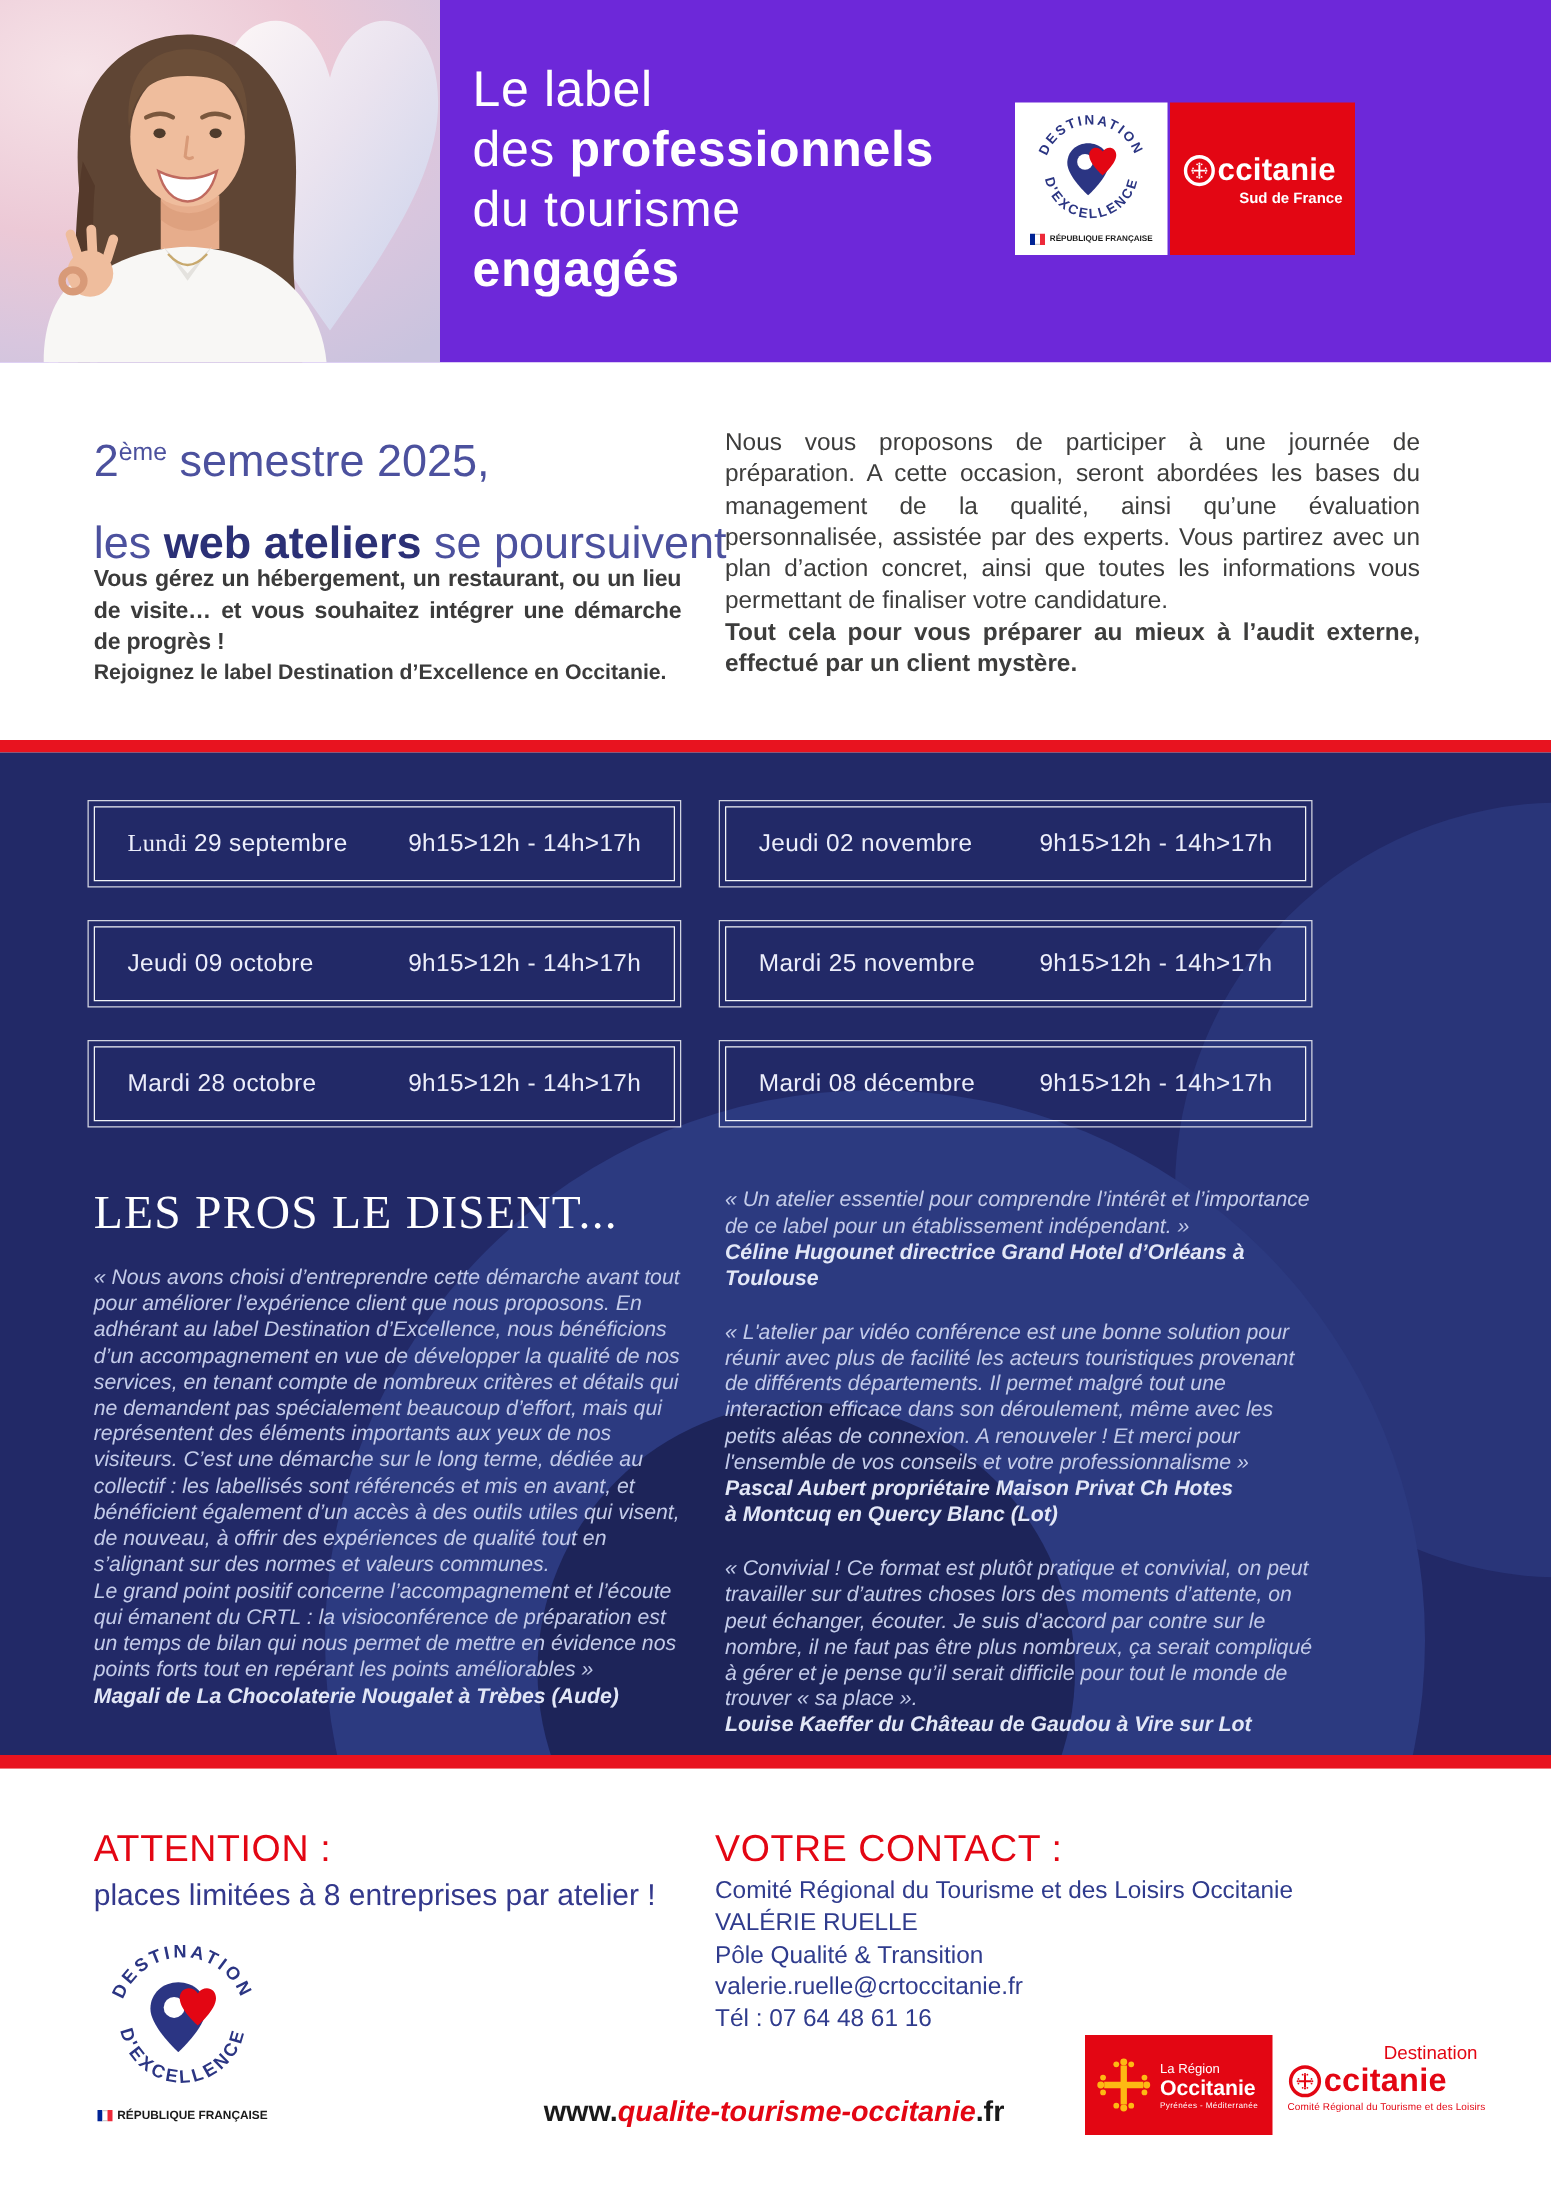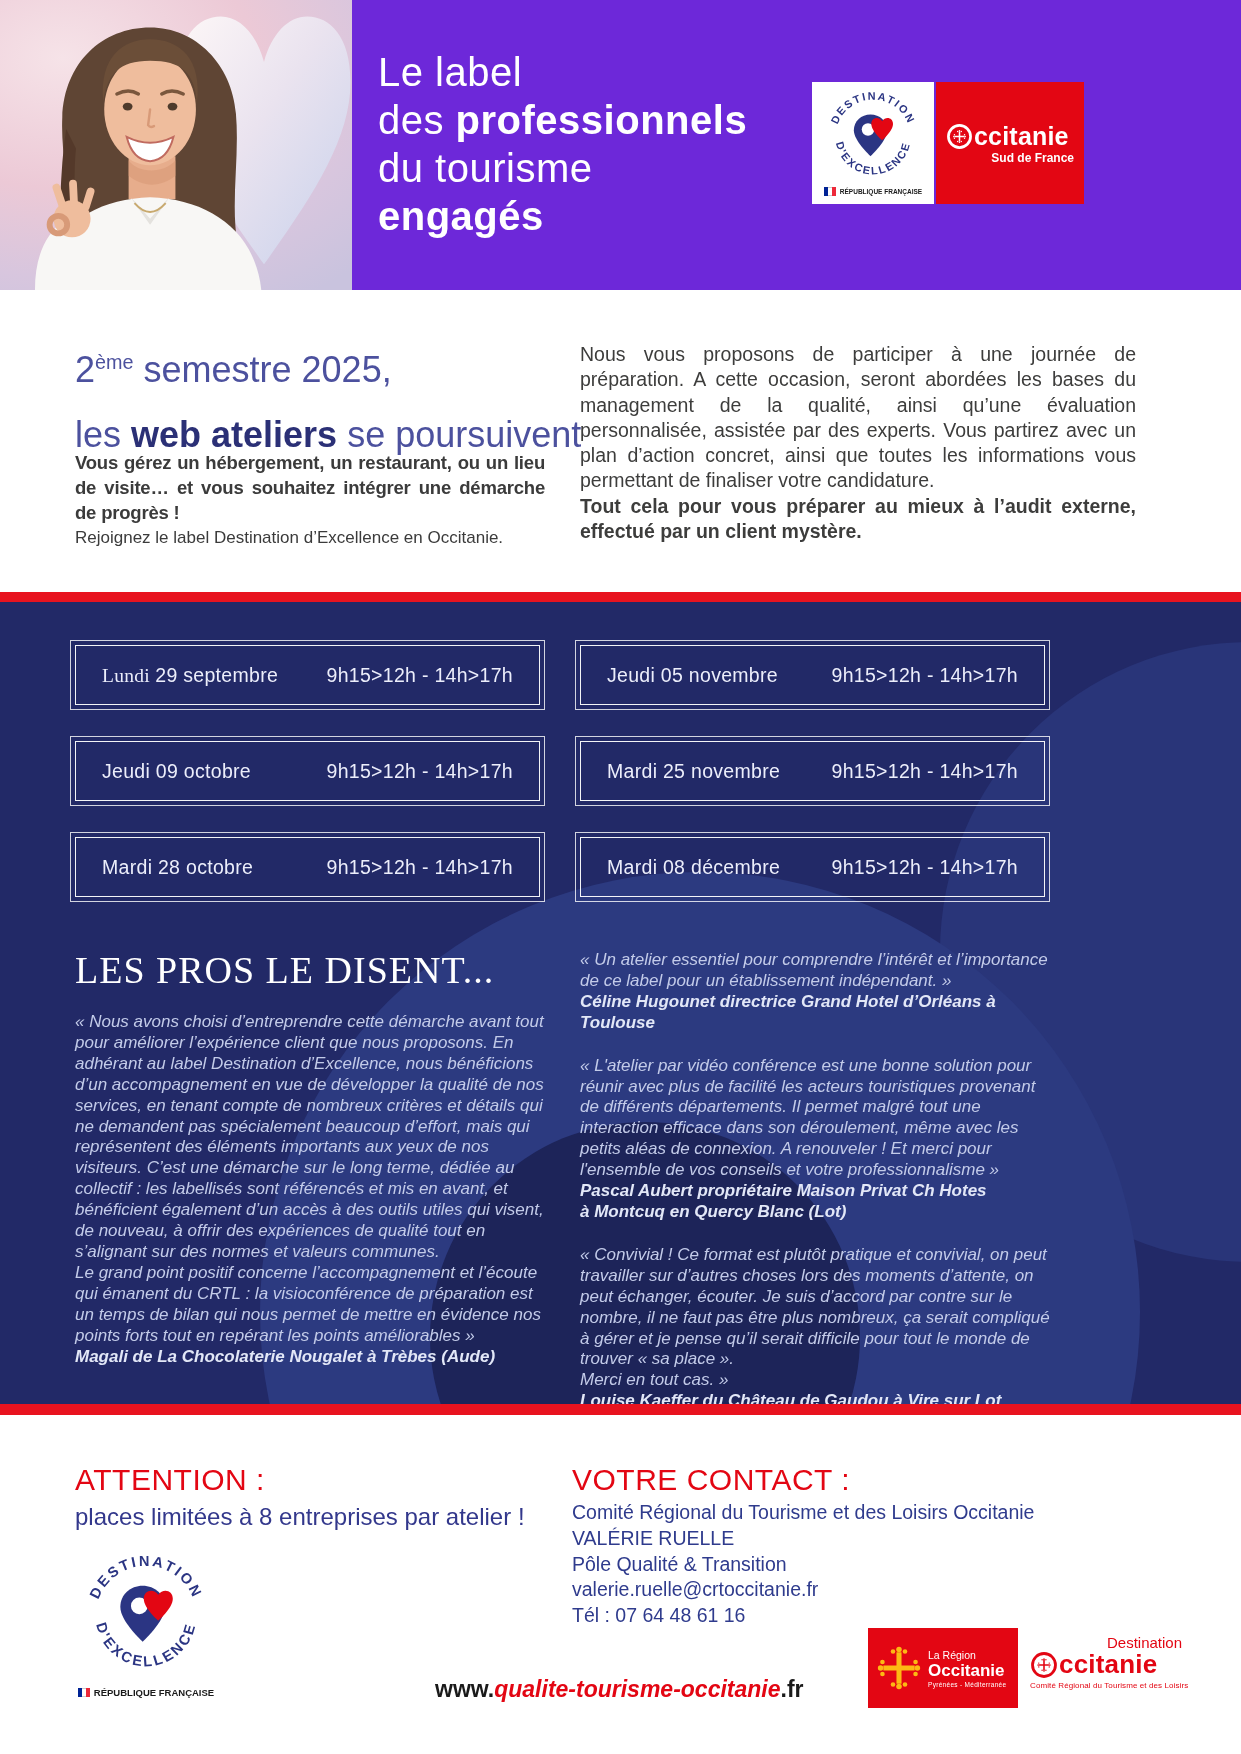--- a/index.html
+++ b/index.html
@@ -36,21 +36,21 @@
   .flag i { display:block; width:4px; height:9px; }
   .flag .f1 { background:#002395; } .flag .f2 { background:#fff; border-top:1px solid #ccc; border-bottom:1px solid #ccc; } .flag .f3 { background:#ed2939; }
 
   
   .intro { position:absolute; left:0; top:290px; width:1241px; height:302px; background:#fff; }
   .intro-heading { position:absolute; left:75px; top:40px; font-size:36px; line-height:65px; color:#4c519e; }
   .intro-heading sup { font-size:55%; vertical-align:super; }
   .intro-heading .b { font-weight:700; color:#2b3076; }
   .intro-left { position:absolute; left:75px; top:160px; width:470px; color:#3b3b3b; }
   .intro-left p.lead { font-size:18.5px; font-weight:700; line-height:25px; text-align:justify; letter-spacing:-0.2px; }
-  .intro-left p.join { font-size:17px; font-weight:400; line-height:25px; white-space:nowrap; }
+  .intro-left p.join { font-size:17px; font-weight:700; line-height:25px; white-space:nowrap; }
   .intro-right { position:absolute; left:580px; top:52px; width:556px; color:#3d3d3c; font-size:19.5px; line-height:25.3px; text-align:justify; }
   .intro-right .b-tail { font-weight:700; text-align:justify; }
 
   
   .stripe1 { position:absolute; left:0; top:592px; width:1241px; height:10px; background:#e8131f; }
   .stripe2 { position:absolute; left:0; top:1404px; width:1241px; height:11px; background:#e8131f; }
 
   
   .navy { position:absolute; left:0; top:602px; width:1241px; height:802px; background:#222967; overflow:hidden; }
   .navy .circ { position:absolute; border-radius:50%; }
@@ -216,21 +216,21 @@
     <div class="circ c2"></div>
     <div class="circ c1"></div>
     <div class="circ c4"></div>
     <div class="navy-content">
       <div class="schedule">
           <div class="slot">
             <span><span class="serif">Lundi </span>29 septembre</span>
             <span>9h15&gt;12h - 14h&gt;17h</span>
           </div>
           <div class="slot">
-            <span>Jeudi 05 novembre</span>
+            <span>Jeudi 02 novembre</span>
             <span>9h15&gt;12h - 14h&gt;17h</span>
           </div>
           <div class="slot">
             <span>Jeudi 09 octobre</span>
             <span>9h15&gt;12h - 14h&gt;17h</span>
           </div>
           <div class="slot">
             <span>Mardi 25 novembre</span>
             <span>9h15&gt;12h - 14h&gt;17h</span>
           </div>
@@ -256,21 +256,20 @@
             <p class="tq">« Un atelier essentiel pour comprendre l’intérêt et l’importance de ce label pour un établissement indépendant. »</p>
             <p class="ta">Céline Hugounet directrice Grand Hotel d’Orléans à Toulouse</p>
           </div>
           <div class="t-item">
             <p class="tq">« L'atelier par vidéo conférence est une bonne solution pour réunir avec plus de facilité les acteurs touristiques provenant de différents départements. Il permet malgré tout une interaction efficace dans son déroulement, même avec les petits aléas de connexion. A renouveler ! Et merci pour l'ensemble de vos conseils et votre professionnalisme »</p>
             <p class="ta">Pascal Aubert propriétaire Maison Privat Ch Hotes</p>
             <p class="ta">à Montcuq en Quercy Blanc (Lot)</p>
           </div>
           <div class="t-item">
             <p class="tq">« Convivial ! Ce format est plutôt pratique et convivial, on peut travailler sur d’autres choses lors des moments d’attente, on peut échanger, écouter. Je suis d’accord par contre sur le nombre, il ne faut pas être plus nombreux, ça serait compliqué à gérer et je pense qu’il serait difficile pour tout le monde de trouver « sa place ».</p>
-            <p class="tq">Merci en tout cas. »</p>
             <p class="ta">Louise Kaeffer du Château de Gaudou à Vire sur Lot</p>
           </div>
         </div>
     </div>
   </div>
 
   <div class="stripe2"></div>
 
   <div class="bottom">
     <div class="attention-title">ATTENTION :</div>

